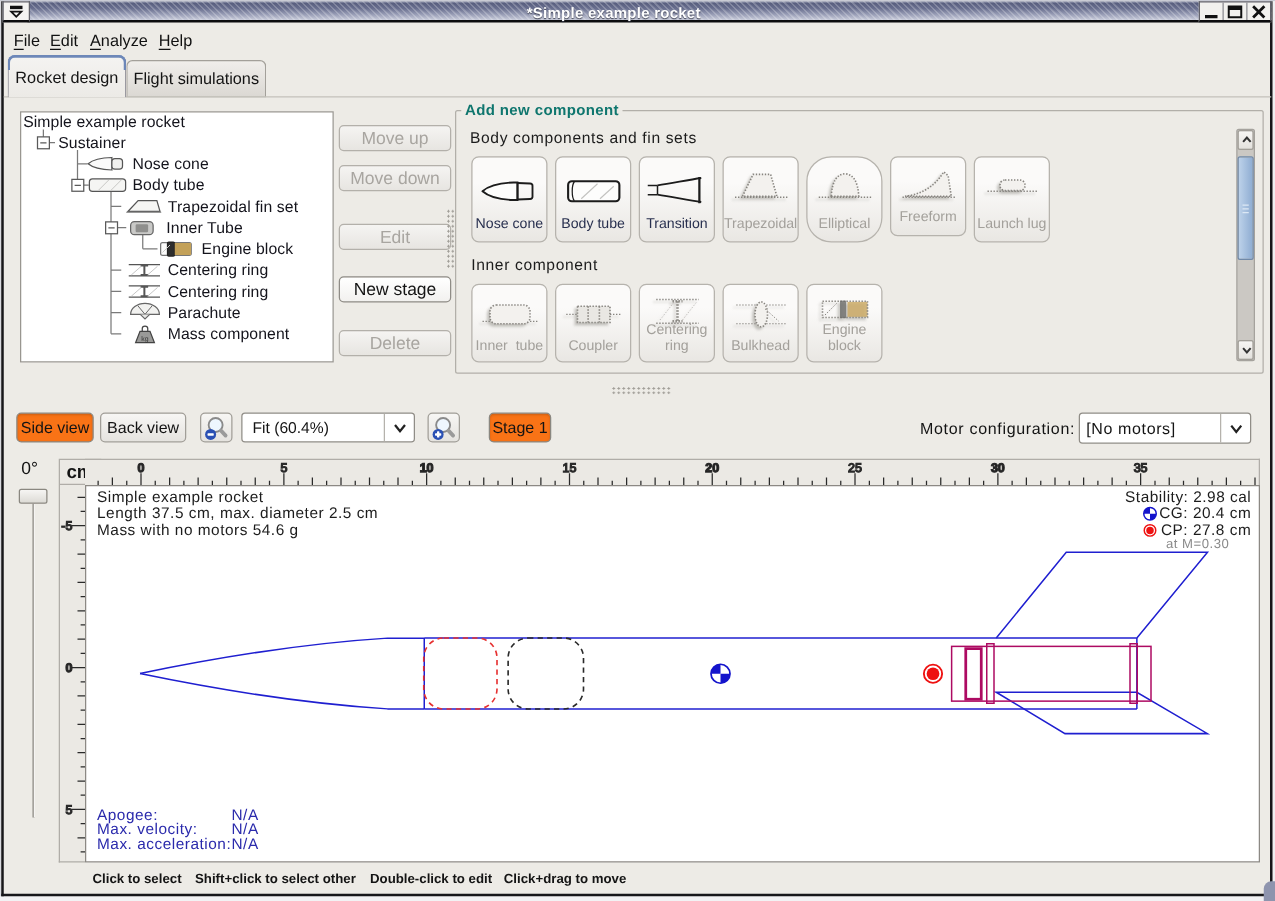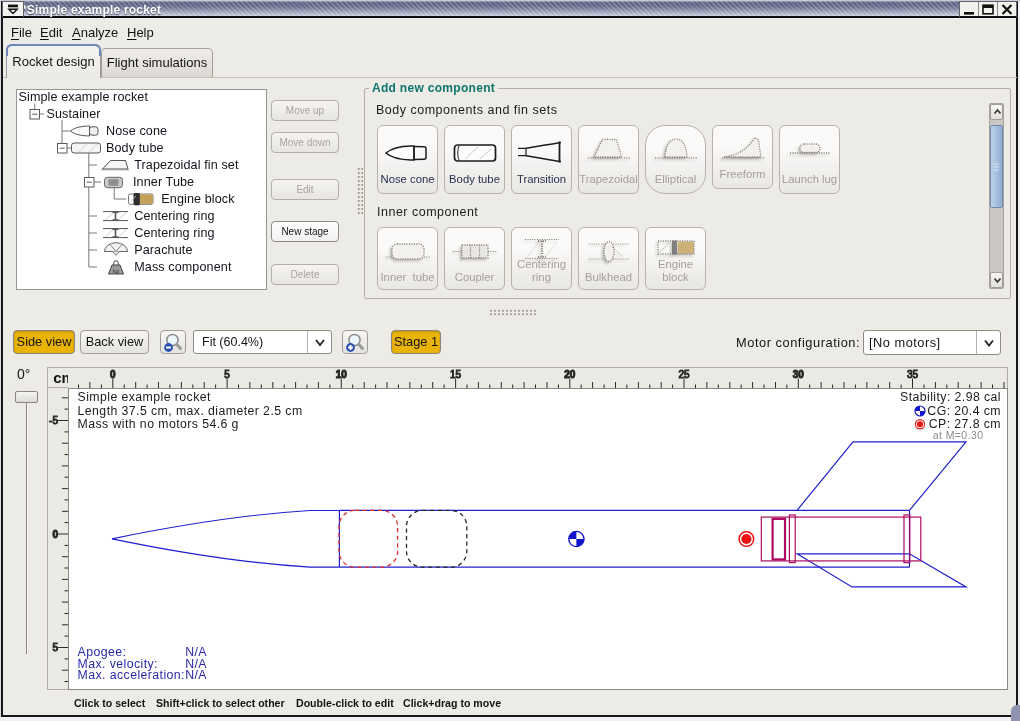--- a/index.html
+++ b/index.html
@@ -11,42 +11,42 @@
 #frame-right { position:absolute; right:0; top:1px; bottom:0; width:2px; background:#f0f0f2; }
 #frame-bot2 { position:absolute; left:1px; right:2px; bottom:4px; height:2px; background:#17171a; }
 #frame-bot { position:absolute; left:0; right:0; bottom:0; height:4px; background:#f2f2f4; }
 #grip { position:absolute; right:0; bottom:0; width:9px; height:16px; background:#8e94ae; border-top-left-radius:6px; }
 
 #titlebar { position:absolute; left:22px; right:3px; top:1px; height:17px;
   background:
    repeating-linear-gradient(45deg, rgba(255,255,255,0.22) 0 1px, rgba(255,255,255,0) 1.5px 3.5px),
    linear-gradient(#9ba0b5 0%, #5a6080 12%, #686e8e 38%, #9ba0b8 72%, #c9ccdb 100%);
   border-bottom:2px solid #0c0c0e; }
-#title-text { position:absolute; left:0; right:57px; top:2px; text-align:left; font-size:12px; font-weight:bold; color:#fff; text-shadow:0 1px 1px #36394a; letter-spacing:0.2px;}
+#title-text { position:absolute; left:0; right:57px; top:2px; text-align:center; font-size:12px; font-weight:bold; color:#fff; text-shadow:0 1px 1px #36394a; letter-spacing:0.2px;}
 #winicon { position:absolute; left:2px; top:1px; width:22px; height:17px; background:#f4f3f1; border:1px solid #62626a; border-bottom:2px solid #0c0c0e;}
 #winbtns { position:absolute; right:3px; top:1px; height:17px; width:58px; background:#f2f1ee; border:1px solid #62626a; border-bottom:2px solid #0c0c0e; display:flex; }
 #winbtns div { flex:1; border-right:1px solid #8a8a90; position:relative; }
 #winbtns div:last-child { border-right:none; }
 
 #menubar { position:absolute; left:3px; top:20px; right:3px; height:24px; font-size:13px; color:#111; }
 #menubar span { position:absolute; top:5px; }
 #menubar u { text-decoration-thickness:1px; text-underline-offset:2px; }
 
 .tab { position:absolute; font-size:13px; color:#141414; text-align:center; }
 #tab1 { left:6px; top:44px; width:95px; height:34px; background:linear-gradient(#f4f3f1,#eceae6);
   border:1px solid #9a99a0; border-bottom:none; border-top:2px solid #7290c0; border-radius:6px 6px 0 0; line-height:32px; }
 #tab1::before { content:''; position:absolute; left:-1px; right:-1px; top:-2px; height:10px; border:2px solid #6d87b8; border-bottom:none; border-radius:6px 6px 0 0; }
 #tab2 { left:101px; top:48px; width:112px; height:30px; background:linear-gradient(#f0eeeb,#dbd8d3);
   border:1px solid #a3a09a; border-bottom:1px solid #b5b2ac; border-radius:5px 5px 0 0; line-height:28px; }
 #tabline { position:absolute; left:3px; right:3px; top:77px; height:1px; background:#c4c1bb; }
 
 #tree { position:absolute; left:16px; top:89px; width:251px; height:201px; background:#fff; border:1px solid #999690; }
 
-.sbtn { position:absolute; left:271px; width:68px; height:21px; border:1px solid #b3b0aa; border-radius:4px;
-  background:linear-gradient(#f5f4f2,#e7e5e1); font-size:10px; color:#a8a5a0; text-align:center; line-height:19px; }
+.sbtn { position:absolute; left:271px; width:90px; height:21px; border:1px solid #b3b0aa; border-radius:4px;
+  background:linear-gradient(#f5f4f2,#e7e5e1); font-size:14px; color:#a8a5a0; text-align:center; line-height:19px; }
 #b-new { border:1px solid #8f8c86; background:linear-gradient(#ffffff,#f2f1ef); color:#141414; }
 
 #vsplit { position:absolute; left:357px; top:167px; width:7px; height:48px;
   background-image:radial-gradient(circle, #a09d97 30%, transparent 36%); background-size:3.5px 4px; }
 #hsplit { position:absolute; left:489px; top:309px; width:48px; height:7px;
   background-image:radial-gradient(circle, #a09d97 30%, transparent 36%); background-size:4px 3.5px; }
 
 #group { position:absolute; left:364px; top:88px; width:647px; height:211px; border:1px solid #b2afa9; border-radius:2px; }
 #group-title { position:absolute; left:369px; top:81px; font-size:12px; font-weight:bold; color:#0f766e; background:#edebe6; padding:0 3px; letter-spacing:0.3px; }
 .glabel { position:absolute; font-size:12.5px; color:#1c1c1c; letter-spacing:0.5px; }
@@ -56,21 +56,21 @@
 .cbtn.r1 .lbl { bottom:8px; }
 .cbtn svg { position:absolute; left:50%; transform:translateX(-50%); top:9px; }
 .cbtn.two svg { top:6px; }
 
 #sbar { position:absolute; left:989px; top:103px; width:15px; height:186px; background:#cbc8c3; border:1px solid #a5a29d; border-radius:2px; }
 .sbtn2 { position:absolute; left:0px; width:13px; height:16px; background:linear-gradient(#f7f6f4,#e3e1dd); border:1px solid #a19e98; border-radius:2px; }
 #sthumb { position:absolute; left:0px; top:21px; width:13px; height:83px; background:linear-gradient(90deg,#bdd2ea,#8fadd2); border:1px solid #7089a8; border-radius:2px; }
 
 .tbtn { position:absolute; top:330px; height:24px; border:1px solid #a19e98; border-radius:4px;
   background:linear-gradient(#f7f6f4,#e5e3df); font-size:12.8px; color:#141414; text-align:center; line-height:22px; }
-.tbtn.pressed { background:#eab308; border-color:#8a8780; box-shadow:inset 0 1px 2px rgba(0,0,0,0.18);text-align:center; }
+.tbtn.pressed { background:#f97316; border-color:#8a8780; box-shadow:inset 0 1px 2px rgba(0,0,0,0.18);text-align:center; }
 #combo-fit { position:absolute; left:193px; top:330px; width:139px; height:24px; background:#fff; border:1px solid #908d87; border-radius:3px; font-size:12.5px; color:#141414; line-height:22px; }
 #combo-fit .arr { position:absolute; right:0; top:0; bottom:0; width:24px; border-left:1px solid #b5b2ac; }
 #mc-label { position:absolute; left:736px; top:335px; font-size:12.8px; color:#141414; letter-spacing:0.55px; }
 #combo-mc { position:absolute; left:863px; top:330px; width:138px; height:25px; background:#fff; border:1px solid #908d87; border-radius:3px; font-size:12.8px; color:#141414; line-height:23px; }
 #combo-mc .arr { position:absolute; right:0; top:0; bottom:0; width:24px; border-left:1px solid #b5b2ac; }
 
 #deg { position:absolute; left:17px; top:366px; width:24px; font-size:14px; color:#141414; }
 #slider-track { position:absolute; left:26px; top:403px; width:2px; height:251px; background:#8a8780; border-right:1px solid #f5f4f2; }
 #slider-handle { position:absolute; left:15px; top:391px; width:23px; height:12px; background:linear-gradient(#f6f5f3,#dddbd6); border:1px solid #8a8780; border-radius:2px; }
 #corner { position:absolute; left:47px; top:367px; width:34px; height:21px; background:#ebe9e4; border:1px solid #b0ada8; font-size:15px; font-weight:bold; color:#141414; text-align:center; line-height:20px; }

